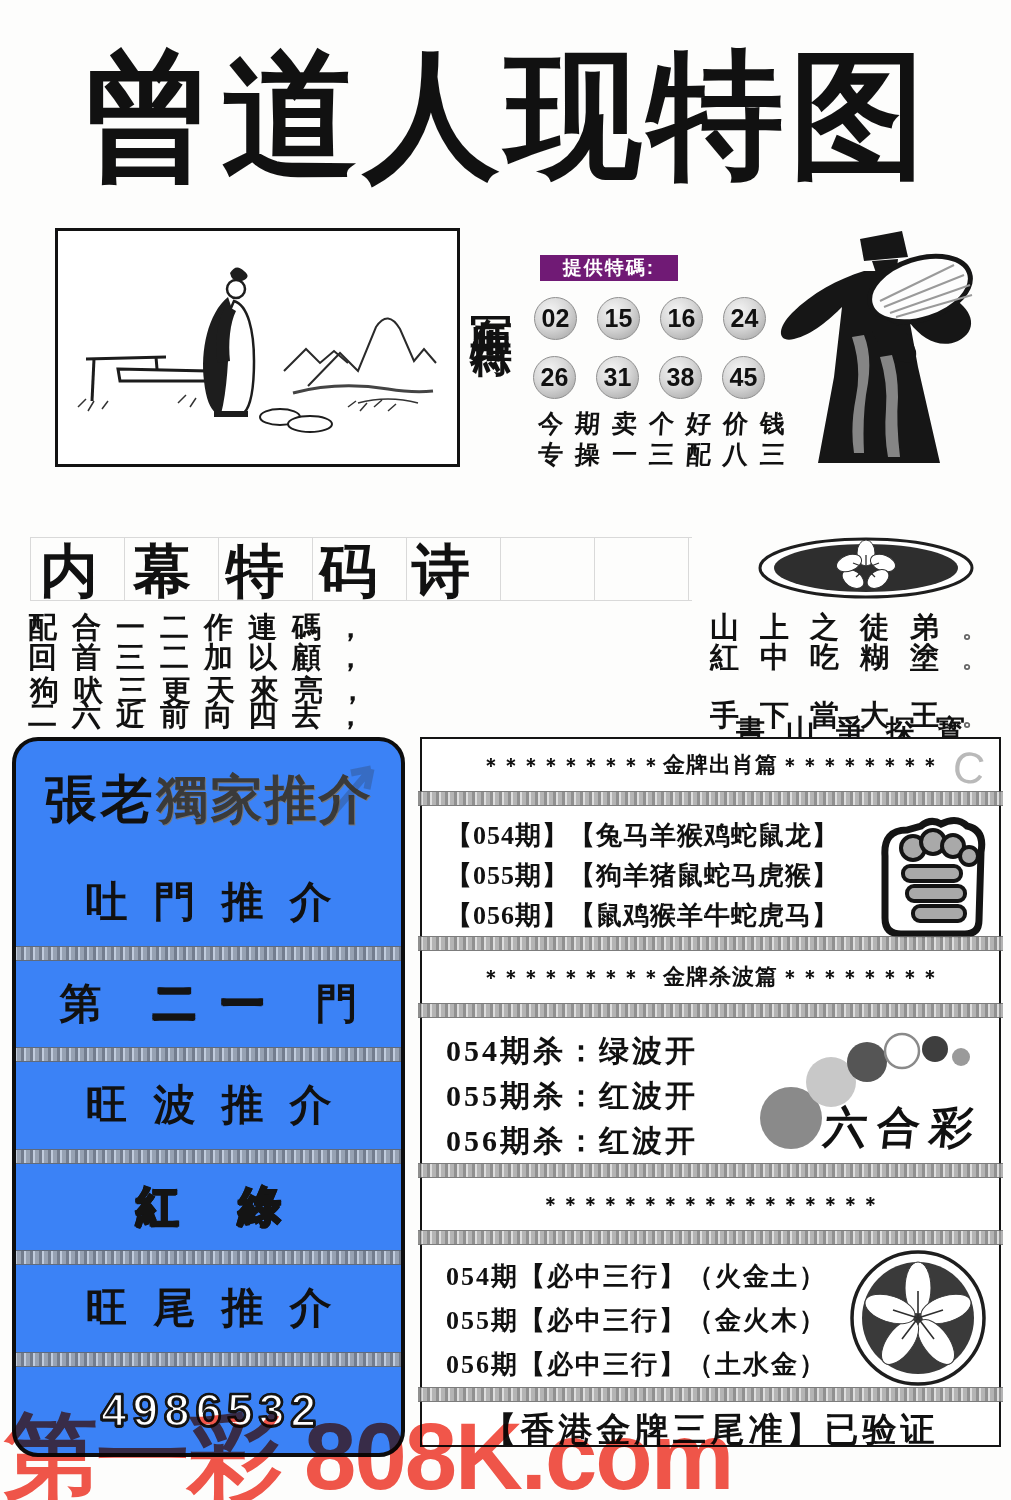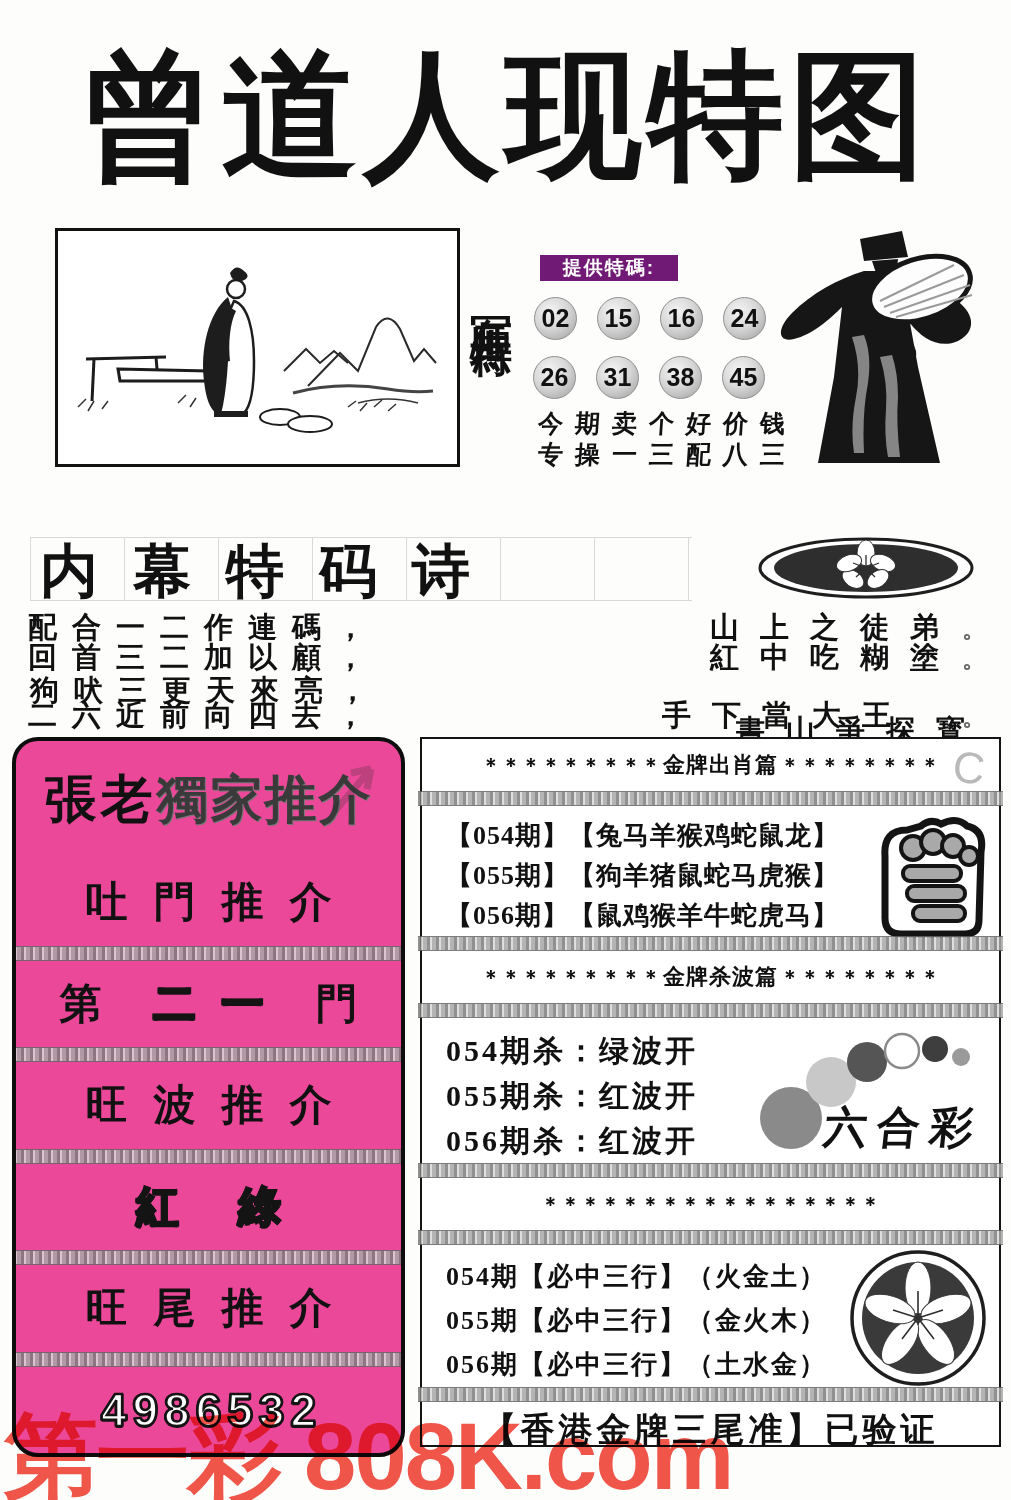--- a/index.html
+++ b/index.html
@@ -36,25 +36,25 @@
       repeating-linear-gradient(90deg,#d9d9d9 0 1px,transparent 1px 94px),
       linear-gradient(#d9d9d9,#d9d9d9),linear-gradient(#d9d9d9,#d9d9d9);
     background-size:100% 100%,100% 1px,100% 1px;
     background-position:0 0,0 0,0 100%;background-repeat:no-repeat;}
   .poem-title{left:40px;top:533px;font-size:58px;font-weight:900;letter-spacing:35px;white-space:nowrap;}
   .poem-logo{left:757px;top:537px;}
   .poem-line{left:28px;width:958px;display:flex;align-items:baseline;font-weight:700;font-size:29px;white-space:nowrap;}
   .poem-left{letter-spacing:15px;}
   .poem-right{margin-left:auto;letter-spacing:21px;}
   .poem-punct{font-size:24px;color:#666;margin-left:2px;}
-  .pl1{top:608px;}.pl2{top:638px;}.pl3{top:671px;flex-direction:column;}.pl4{top:696px;gap:48px;}
+  .pl1{top:608px;}.pl2{top:638px;}.pl3{top:671px;flex-direction:column;}.pl4{top:696px;}
 
   
   .left-box{left:12px;top:737px;width:385px;height:712px;border:4px solid #0d0d0d;border-radius:26px;
-    background:#ec4899;display:flex;flex-direction:column;overflow:hidden;}
+    background:#3b82f6;display:flex;flex-direction:column;overflow:hidden;}
   .lb-header{height:118px;display:flex;align-items:center;justify-content:center;
     font-size:52px;font-weight:900;position:relative;white-space:nowrap;}
   .lb-header .solid{letter-spacing:4px;}
   .lb-header .textured{color:#3a3a3a;letter-spacing:2px;text-shadow:1px 1px 0 #777;}
   .lb-arrow{position:absolute;right:10px;top:8px;}
   .band{height:13px;flex:none;margin:0 -4px;
     background:repeating-linear-gradient(90deg,#7d7d7d 0 3px,#d9d9d9 3px 5px,#a8a8a8 5px 9px);
     border-top:1px solid #666;border-bottom:1px solid #666;opacity:.85;}
   .lb-row{flex:1;display:flex;align-items:center;justify-content:center;
     font-size:42px;font-weight:700;letter-spacing:26px;white-space:nowrap;text-indent:26px;}

